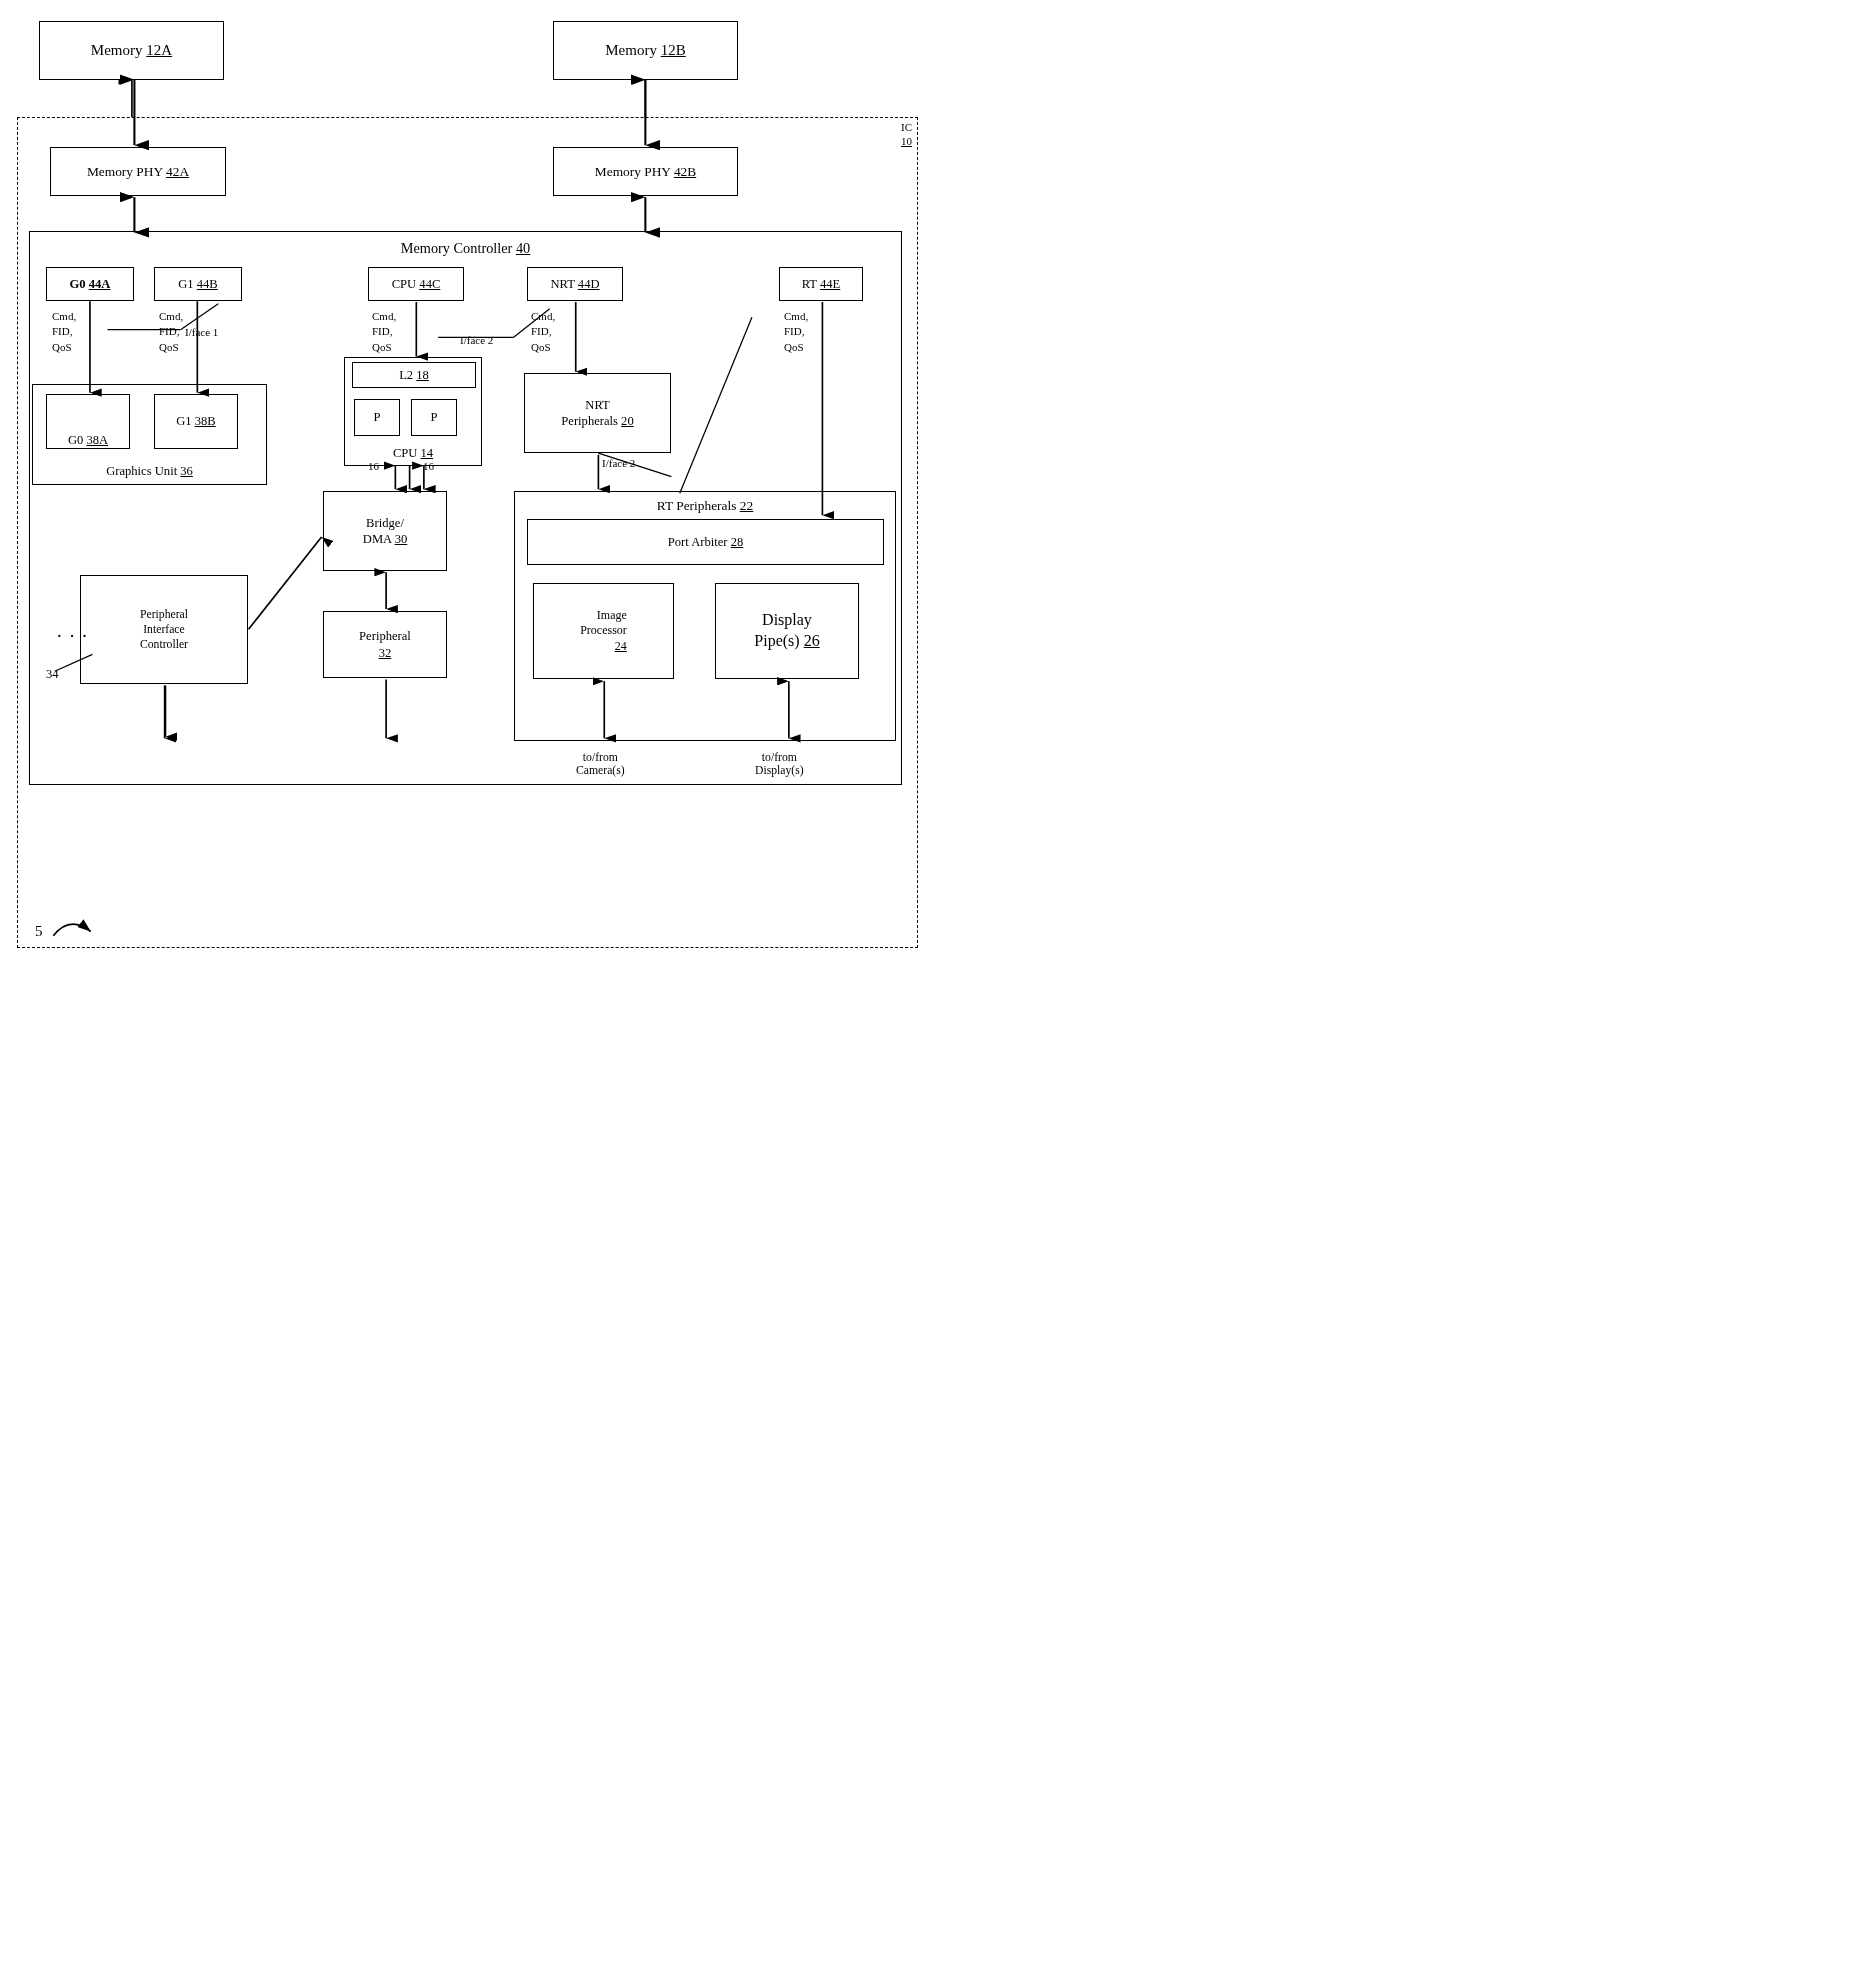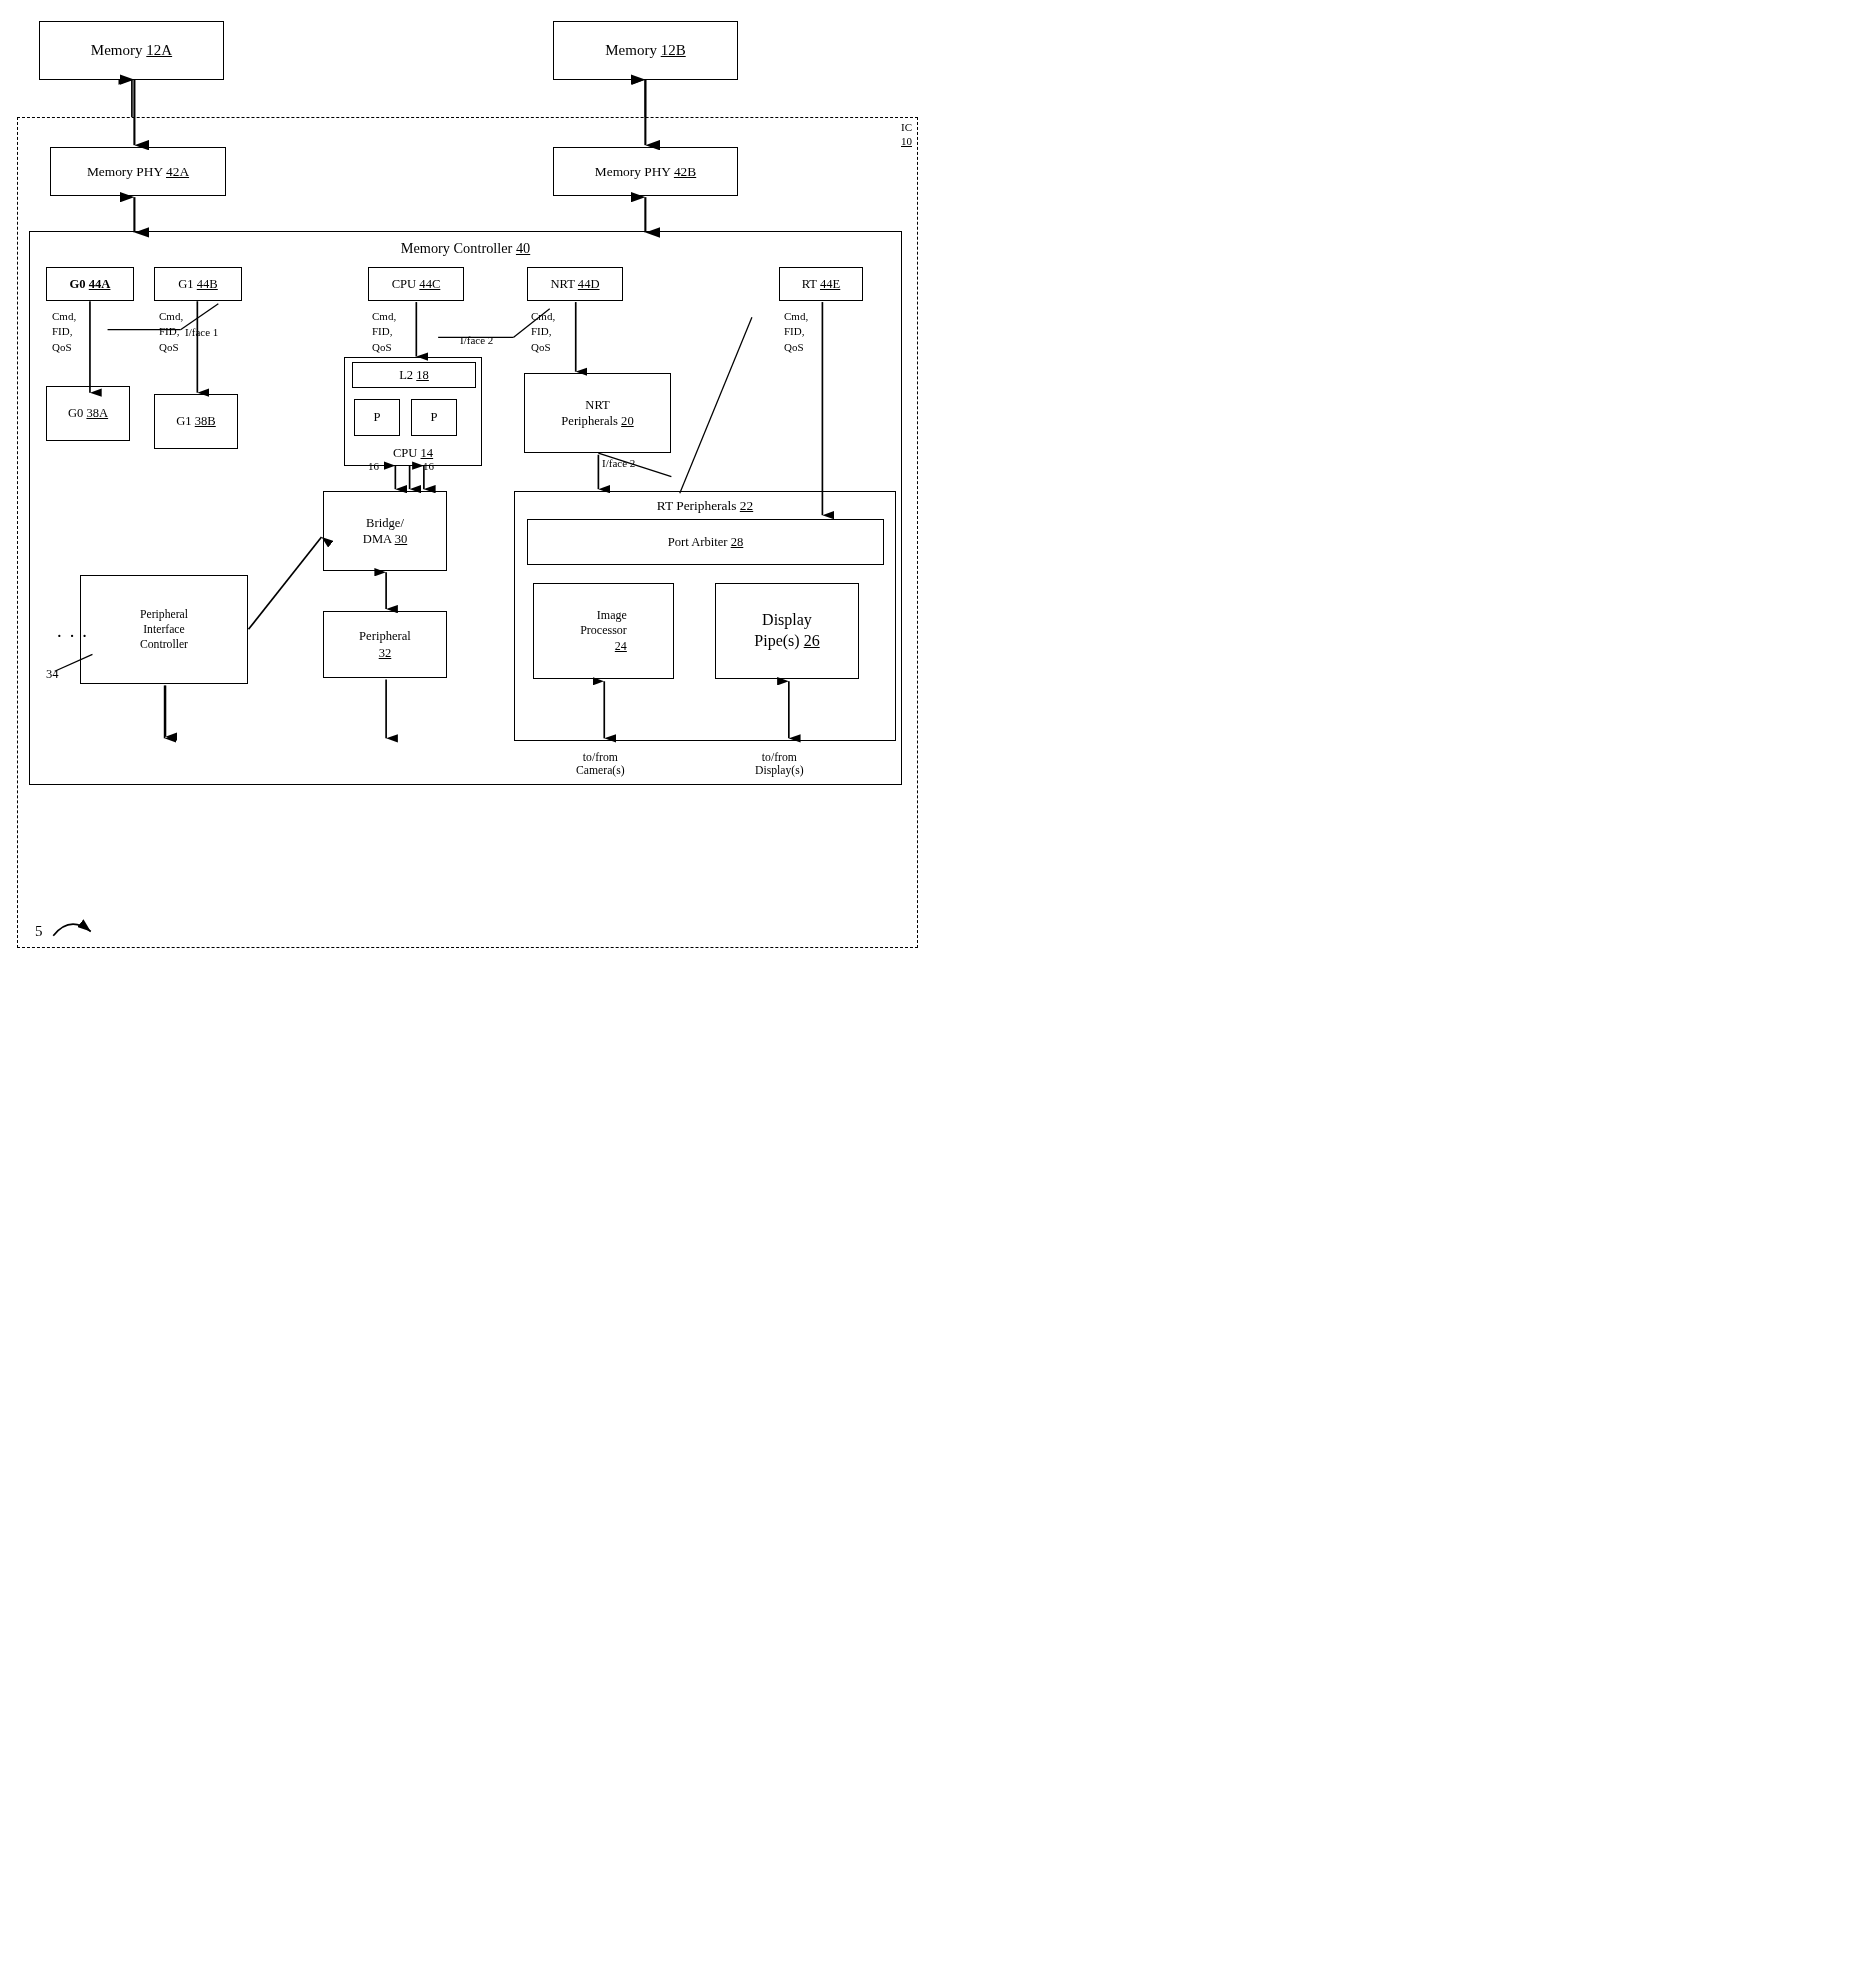--- a/index.html
+++ b/index.html
@@ -172,22 +172,25 @@
   </div>
 
   <div style="position:absolute;left:531px;top:309px;font-size:11px;line-height:1.4;">
     Cmd,<br>FID,<br>QoS
   </div>
 
   <div style="position:absolute;left:784px;top:309px;font-size:11px;line-height:1.4;">
     Cmd,<br>FID,<br>QoS
   </div>
 
-
-  <div class="box" style="left:46px;top:386px;width:84px;height:55px;font-size:12.6px;">
+  <div class="box" style="left:32px;top:384px;width:235px;height:101px;align-items:flex-end;justify-content:center;padding-bottom:5px;font-size:12.6px;">
+    <span>Graphics Unit <span class="underline">36</span></span>
+  </div>
+
+  <div class="box" style="left:46px;top:394px;width:84px;height:55px;font-size:12.6px;align-items:flex-end;">
     <span>G0 <span class="underline">38A</span></span>
   </div>
 
   <div class="box" style="left:154px;top:394px;width:84px;height:55px;font-size:12.6px;">
     <span>G1 <span class="underline">38B</span></span>
   </div>
 
   <div class="box" style="left:344px;top:357px;width:138px;height:109px;align-items:flex-end;justify-content:center;padding-bottom:3.4px;font-size:12.6px;">
     <span>CPU <span class="underline">14</span></span>
   </div>

